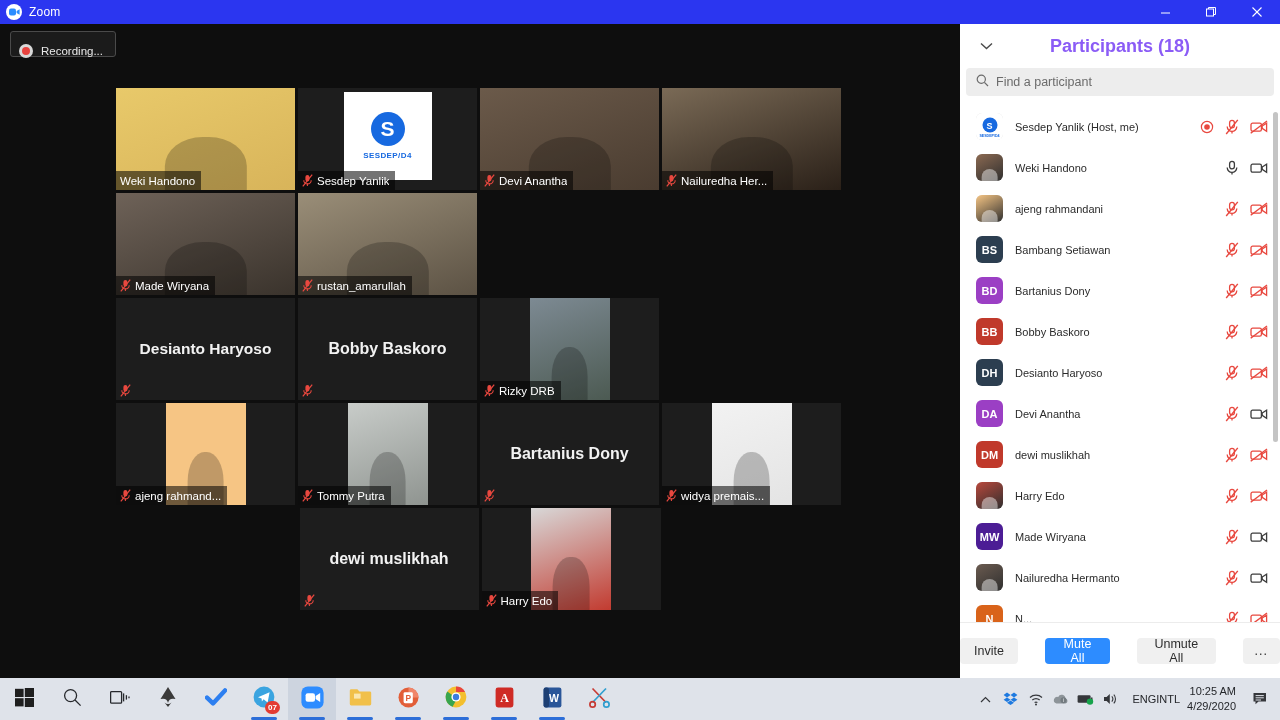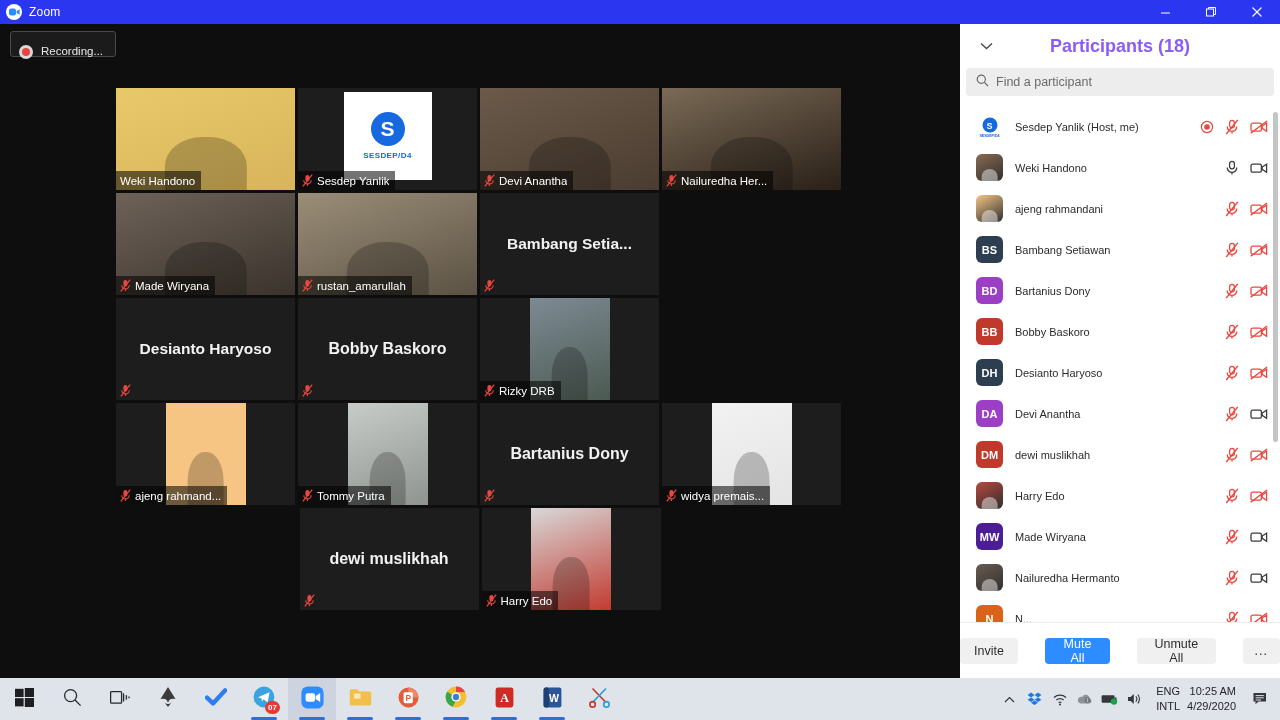--- a/index.html
+++ b/index.html
@@ -30,21 +30,21 @@
 
   
   .meeting {
     position: absolute; top: 24px; left: 0; width: 960px; height: 654px;
     background: #0e0e0e;
   }
   .recording-pill {
     position: absolute; top: 7px; left: 10px;
     height: 26px; padding: 13px 12px 0 8px;
     background: #1b1b1b; border: 1px solid #4a4a4a; border-radius: 3px;
-    display: flex; gap: 8px;
+    display: flex; align-items: center; gap: 8px;
   }
   .rec-dot-outer {
     width: 14px; height: 14px; border-radius: 50%;
     background: #d9d9d9; display: flex; align-items: center; justify-content: center;
   }
   .rec-dot-inner { width: 8px; height: 8px; border-radius: 50%; background: #e8433f; }
   .rec-label { color: #e8e8e8; font-size: 11.5px; }
 
   
   .grid { position: absolute; top: 64px; left: 116px; width: 728px; }
@@ -165,21 +165,21 @@
     font-weight: bold;
   }
   .tray {
     margin-left: auto; display: flex; align-items: center; height: 42px; padding-right: 4px;
   }
   .tray-ico {
     width: 25px; height: 42px; display: flex; align-items: center; justify-content: center;
     color: #35373b;
   }
   .tray-lang {
-    display: flex; flex-direction: column; align-items: flex-start; justify-content: center;
+    display: flex; align-items: flex-start; justify-content: center;
     font-size: 11px; color: #24262a; line-height: 1.35; padding: 0 7px 0 9px;
   }
   .tray-clock {
     display: flex; flex-direction: column; align-items: flex-end; justify-content: center;
     font-size: 11px; color: #24262a; line-height: 1.35; padding: 0 10px 0 0;
   }
   .tray-notify { width: 30px; height: 42px; display: flex; align-items: center; justify-content: center; }
 </style>
 </head>
 <body>
@@ -305,32 +305,20 @@
             <div class="tile-label">
               <svg class="mic-off-small" viewBox="0 0 11 13">
                 <rect x="3.4" y="1" width="4" height="6.4" rx="2" fill="#e8483f"></rect>
                 <path d="M1.8 6.2 A3.7 3.7 0 0 0 9.2 6.2" fill="none" stroke="#e8483f" stroke-width="1.1"></path>
                 <line x1="5.4" y1="9.6" x2="5.4" y2="12" stroke="#e8483f" stroke-width="1.1"></line>
                 <line x1="0.8" y1="12.3" x2="10.2" y2="0.7" stroke="#e8483f" stroke-width="1.2"></line>
               </svg>
               <span class="tile-name">rustan_amarullah</span>
             </div>
           </div>
-          <div class="tile">
-            <div class="vid" style="background:#1d1d1d"></div>
-            <div class="bigname wide">Bambang  Setia...</div>
-            <div class="tile-label nolabelbg">
-              <svg class="mic-off-small" viewBox="0 0 11 13">
-                <rect x="3.4" y="1" width="4" height="6.4" rx="2" fill="#e8483f"></rect>
-                <path d="M1.8 6.2 A3.7 3.7 0 0 0 9.2 6.2" fill="none" stroke="#e8483f" stroke-width="1.1"></path>
-                <line x1="5.4" y1="9.6" x2="5.4" y2="12" stroke="#e8483f" stroke-width="1.1"></line>
-                <line x1="0.8" y1="12.3" x2="10.2" y2="0.7" stroke="#e8483f" stroke-width="1.2"></line>
-              </svg>
-            </div>
-          </div>
         </div>
         <div class="grid-row">
           <div class="tile">
             <div class="vid" style="background:#1d1d1d"></div>
             <div class="bigname wide">Desianto Haryoso</div>
             <div class="tile-label nolabelbg">
               <svg class="mic-off-small" viewBox="0 0 11 13">
                 <rect x="3.4" y="1" width="4" height="6.4" rx="2" fill="#e8483f"></rect>
                 <path d="M1.8 6.2 A3.7 3.7 0 0 0 9.2 6.2" fill="none" stroke="#e8483f" stroke-width="1.1"></path>
                 <line x1="5.4" y1="9.6" x2="5.4" y2="12" stroke="#e8483f" stroke-width="1.1"></line>

